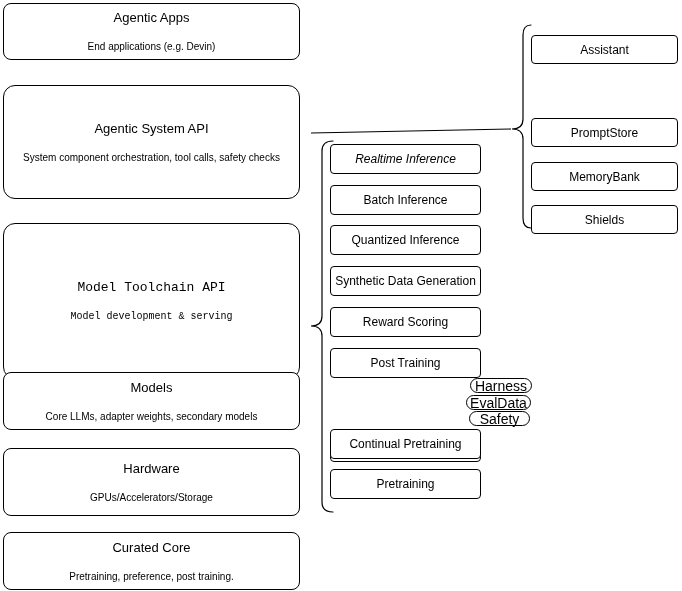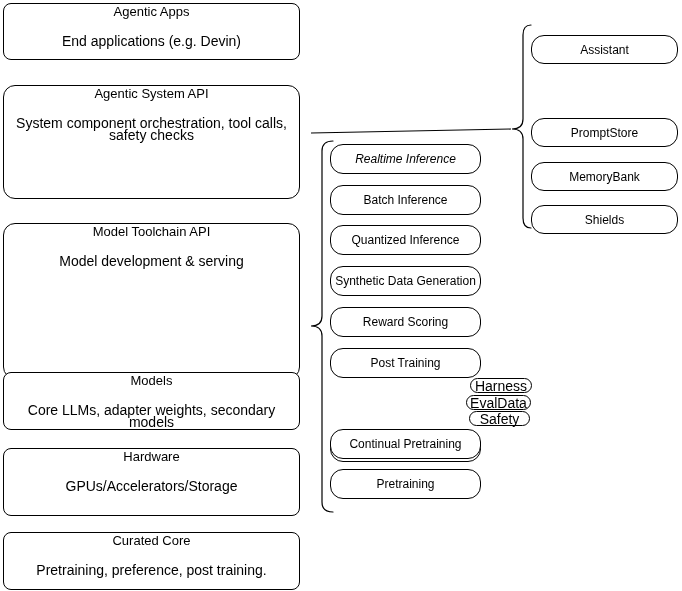--- a/index.html
+++ b/index.html
@@ -28,41 +28,41 @@
   .layer-box {
     position: absolute;
     left: 3px;
     width: 297px;
     background: #ffffff;
     border: 1px solid #000000;
     box-sizing: border-box;
     display: flex;
     flex-direction: column;
     align-items: center;
-    justify-content: flex-start;
+    justify-content: center;
     text-align: center;
     z-index: 1;
   }
   .layer-box .title {
     font-size: 13px;
     line-height: 15px;
   }
   .layer-box .subtitle {
-    font-size: 14px;
+    font-size: 10px;
     line-height: 12px;
     margin-top: 16px;
     padding: 0 10px;
   }
   .r8  { border-radius: 8px; }
   .r20 { border-radius: 12px; }
   .node-box {
     position: absolute;
     background: #ffffff;
     border: 1px solid #000000;
-    border-radius: 13px;
+    border-radius: 4px;
     box-sizing: border-box;
     display: flex;
     align-items: center;
     justify-content: center;
     font-size: 12px;
     line-height: 14px;
     z-index: 1;
   }
   .mid-node   { left: 330px; width: 151px; height: 30px; }
   .right-node { left: 531px; width: 147px; height: 29px; }
@@ -95,21 +95,21 @@
   <div class="layer-box r8" style="top:3px; height:57px;">
     <div class="title">Agentic Apps</div>
     <div class="subtitle">End applications (e.g. Devin)</div>
   </div>
 
   <div class="layer-box r20" style="top:85px; height:114px;">
     <div class="title">Agentic System API</div>
     <div class="subtitle">System component orchestration, tool calls, safety checks</div>
   </div>
 
-  <div class="layer-box r20" style="top:223px; height:156px;">
+  <div class="layer-box r20" style="top:223px; height:156px;font-family:Liberation Mono, monospace;">
     <div class="title">Model Toolchain API</div>
     <div class="subtitle">Model development &amp; serving</div>
   </div>
 
   <div class="layer-box r8" style="top:372px; height:58px;">
     <div class="title">Models</div>
     <div class="subtitle">Core LLMs, adapter weights, secondary models</div>
   </div>
 
   <div class="layer-box r8" style="top:448px; height:68px;">

